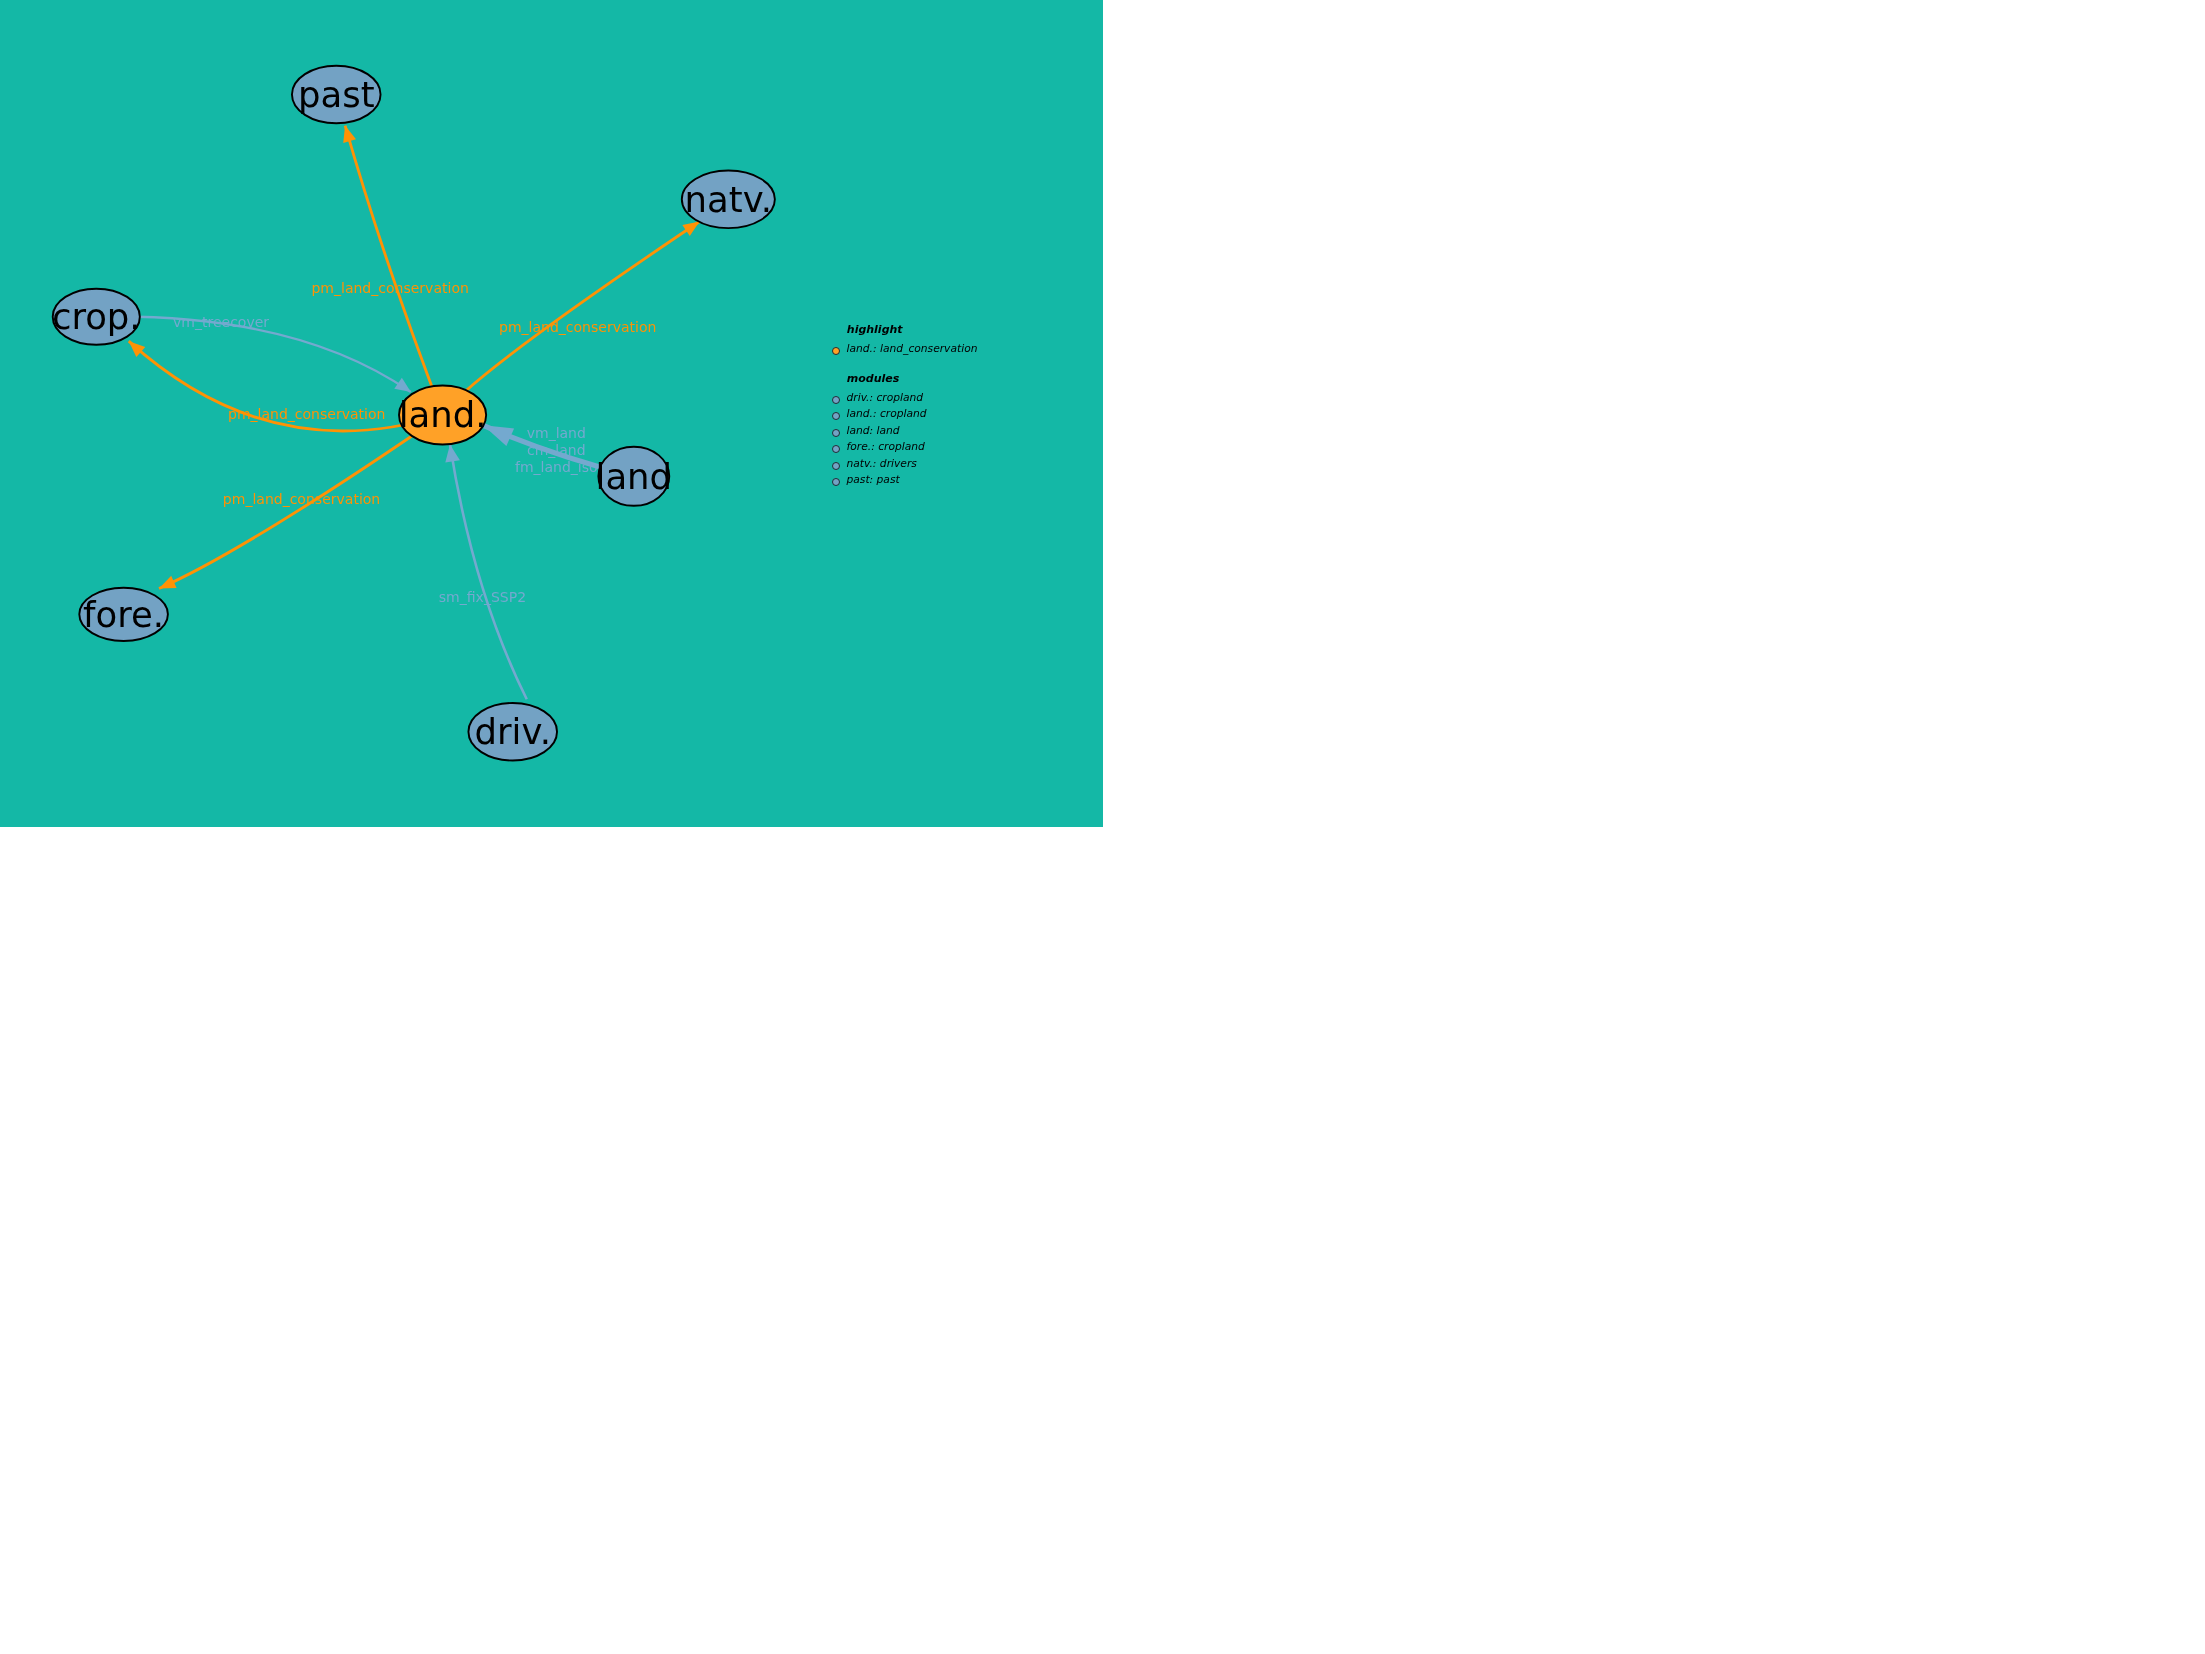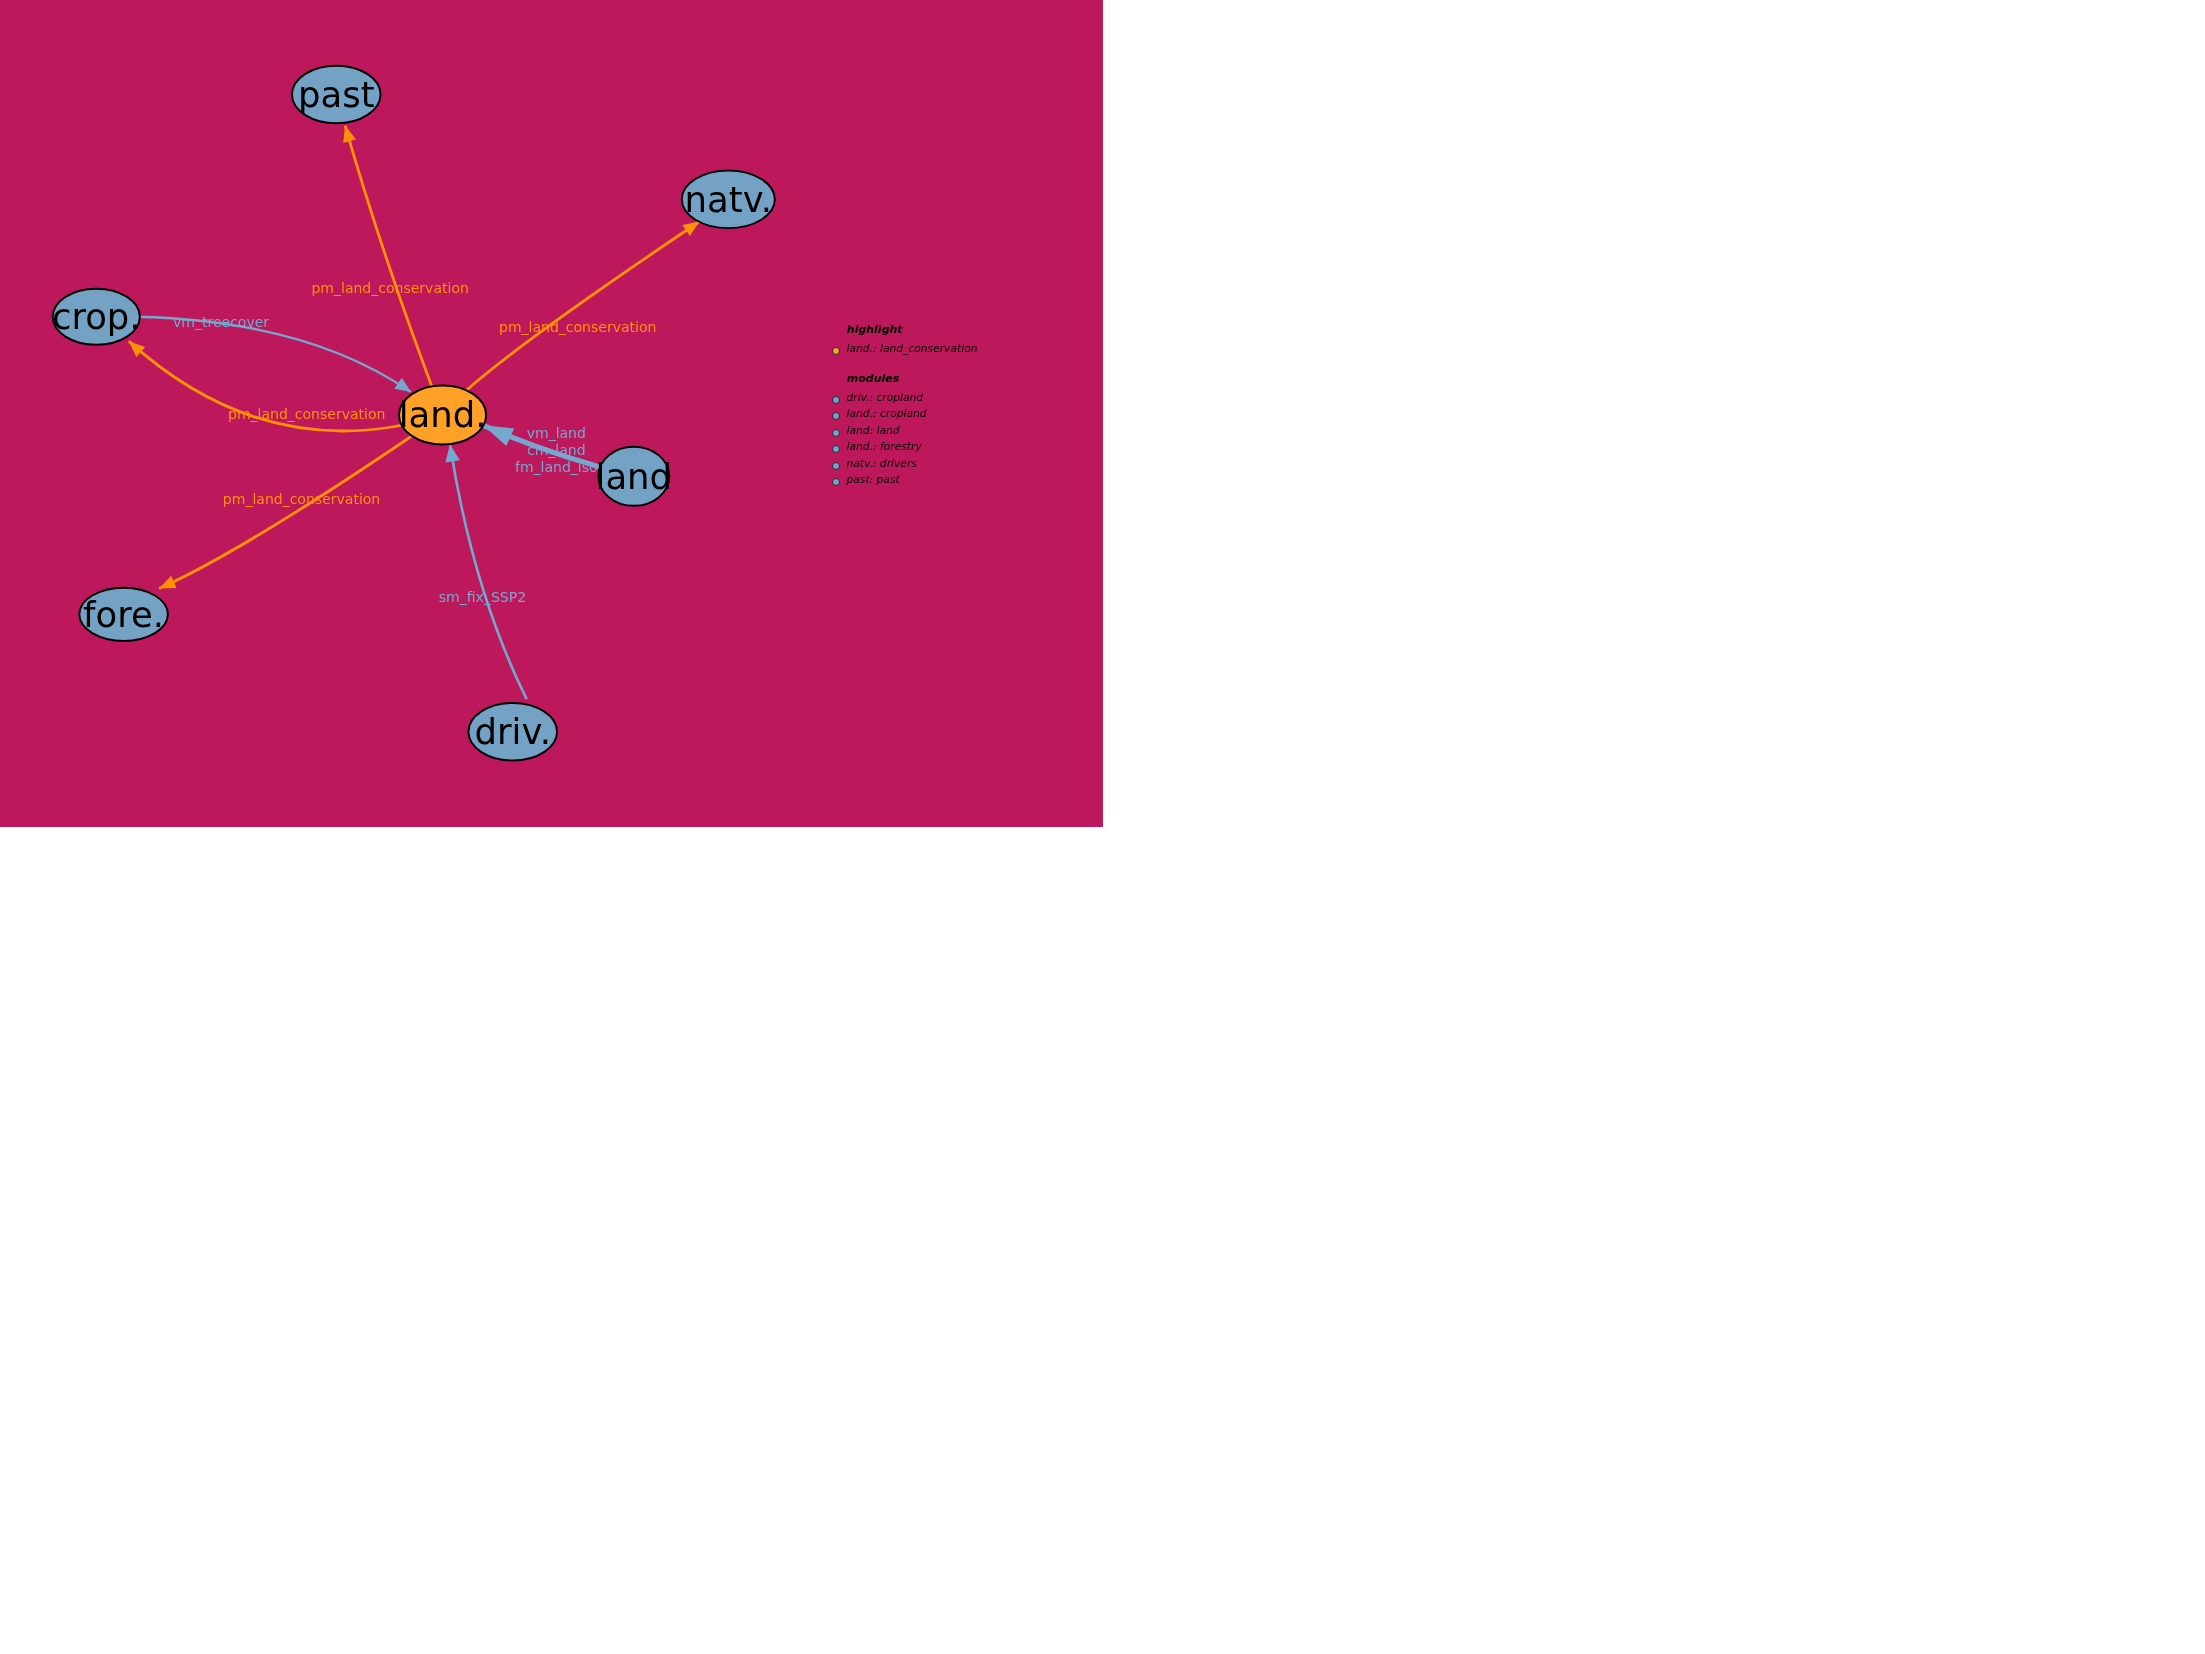--- a/index.html
+++ b/index.html
@@ -1,17 +1,17 @@
 <!DOCTYPE html>
 <html style="font-size:11.8px"><head>
 <meta charset="utf-8">
 <style>
   html,body{margin:0;padding:0;background:#ffffff;}
   .stage{
-    position:relative;width:1103px;height:827px;background:#be185d;overflow:hidden;
+    position:relative;width:1103px;height:827px;background:#14b8a6;overflow:hidden;
     font-family:"DejaVu Sans","Liberation Sans",sans-serif;
   }
   .stage svg{position:absolute;left:0;top:0;}
   .graph-node-label{font-size:48px;fill:#000000;}
   .edge-label{font-size:19px;}
   .legend{position:absolute;left:832px;top:322px;width:266px;color:#000;font-style:italic;}
   .legend-title{font-size:11px;font-weight:bold;line-height:16.5px;padding-left:14.8px;}
   .legend ul{list-style:none;margin:0;padding:0;}
   .legend li{display:flex;align-items:flex-end;height:16.5px;font-size:10.7px;}
   .legend .dot{
@@ -82,21 +82,21 @@
           <li>
             <span class="dot" style="background: rgb(115, 162, 196);"></span>
             <span>land.: cropland</span>
           </li>
           <li>
             <span class="dot" style="background: rgb(115, 162, 196);"></span>
             <span>land: land</span>
           </li>
           <li>
             <span class="dot" style="background: rgb(115, 162, 196);"></span>
-            <span>land.: forestry</span>
+            <span>fore.: cropland</span>
           </li>
           <li>
             <span class="dot" style="background: rgb(115, 162, 196);"></span>
             <span>natv.: drivers</span>
           </li>
           <li>
             <span class="dot" style="background: rgb(115, 162, 196);"></span>
             <span>past: past</span>
           </li>
         </ul>

